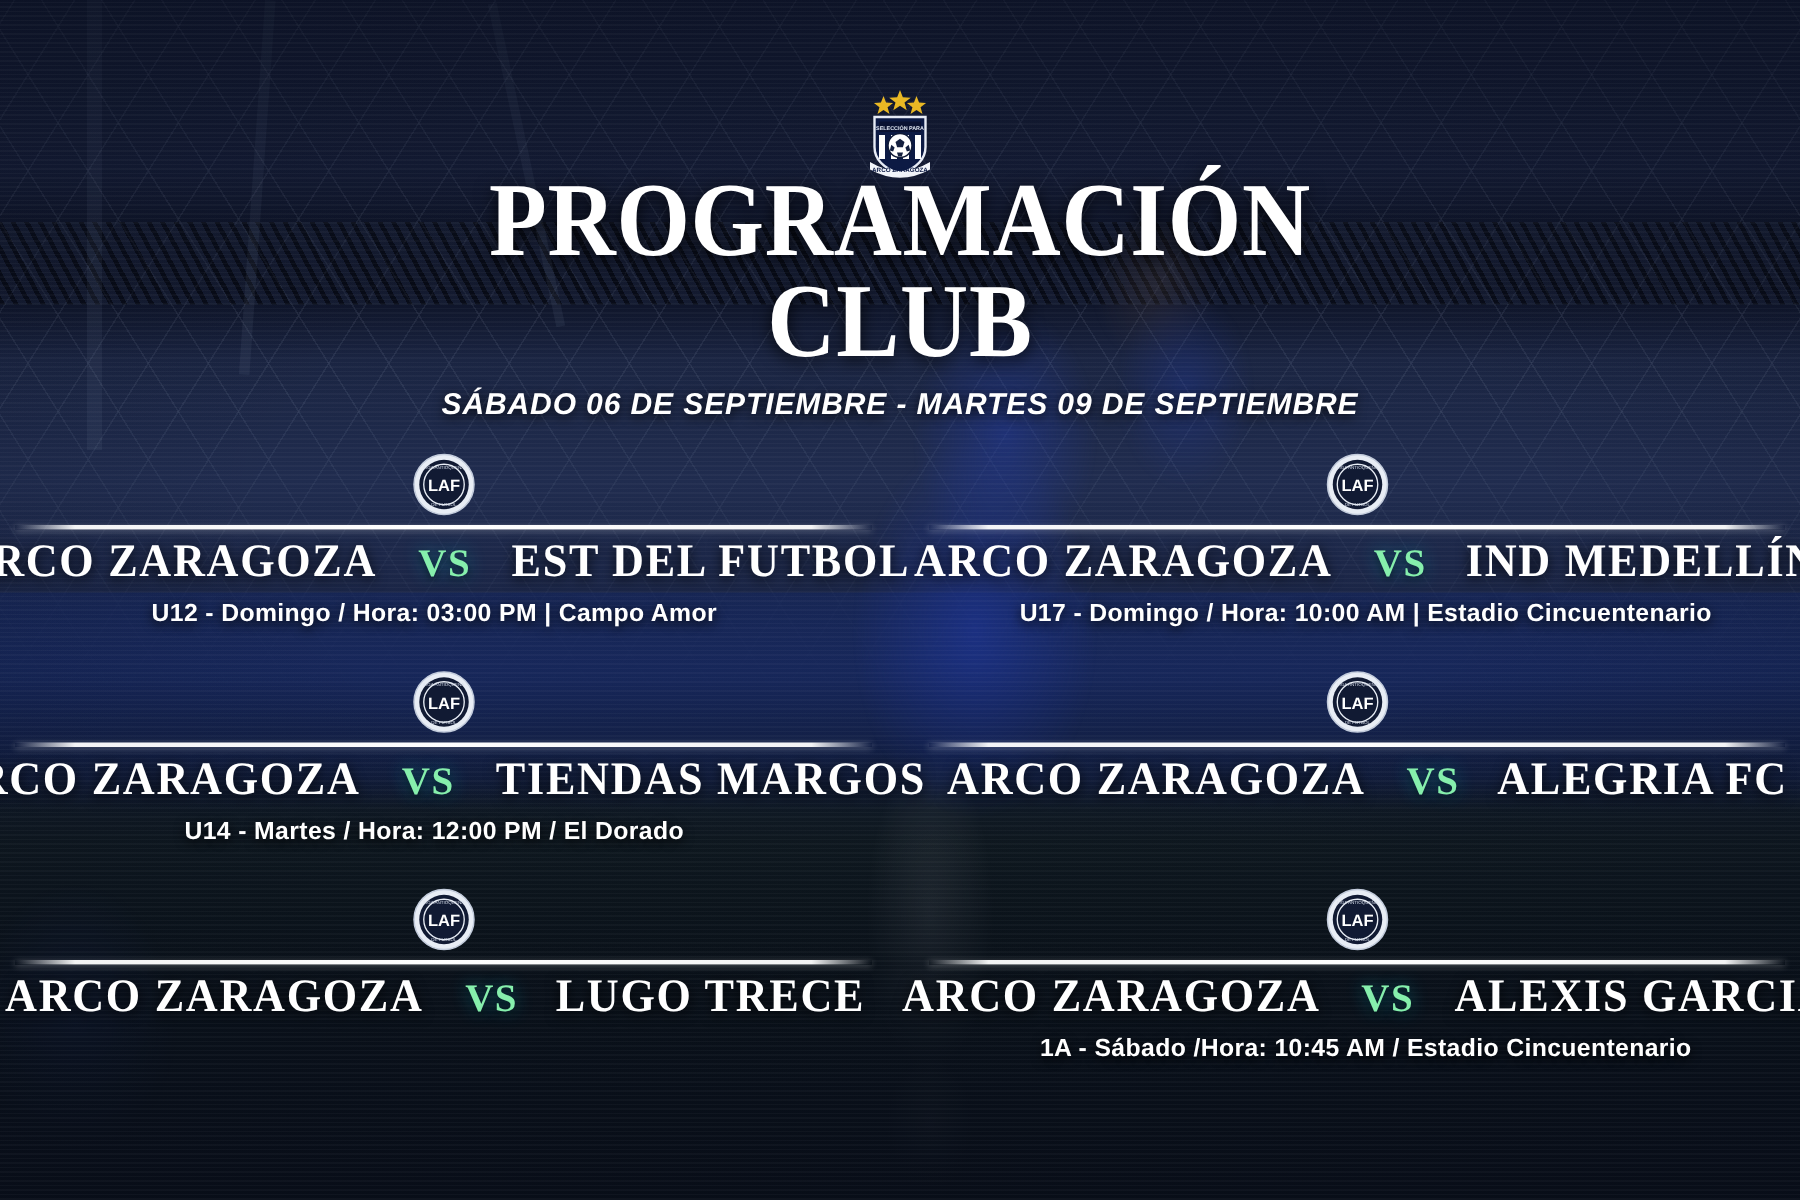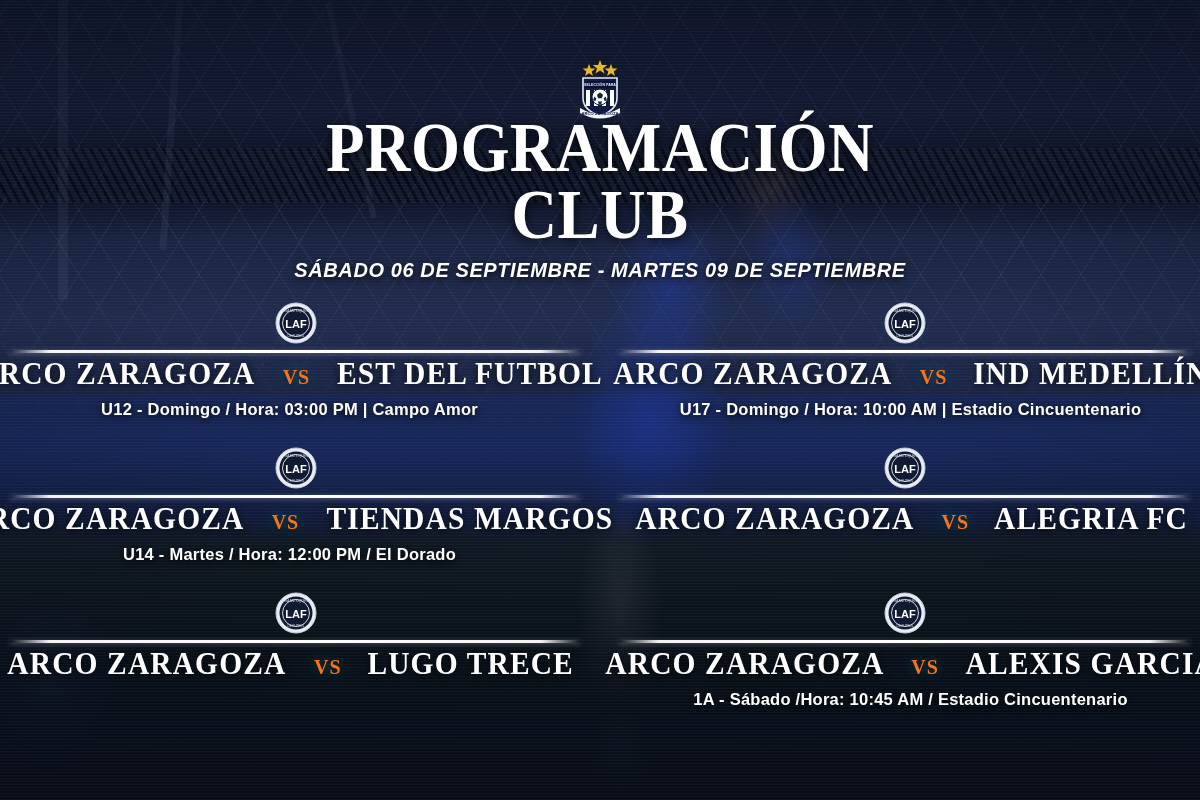--- a/index.html
+++ b/index.html
@@ -180,22 +180,22 @@
     font-family:"Liberation Serif", serif;
     font-weight:700;
     font-size:31px;
     letter-spacing:1.2px;
     color:#ffffff;
     white-space:nowrap;
     text-shadow:0 2px 9px rgba(0,0,0,.8);
   }
   .teams .home, .teams .away { transform:scaleX(.95); display:inline-block; }
   .teams .vs {
-    color:#f97316;
-    font-size:20px;
+    color:#86efac;
+    font-size:26px;
     letter-spacing:1px;
     text-shadow:0 0 12px rgba(22,205,240,.45), 0 2px 6px rgba(0,0,0,.8);
   }
 
   .meta {
     position:absolute; left:0; right:0; top:102px;
     text-align:center;
     font-size:16.5px;
     font-weight:700;
     letter-spacing:.25px;

